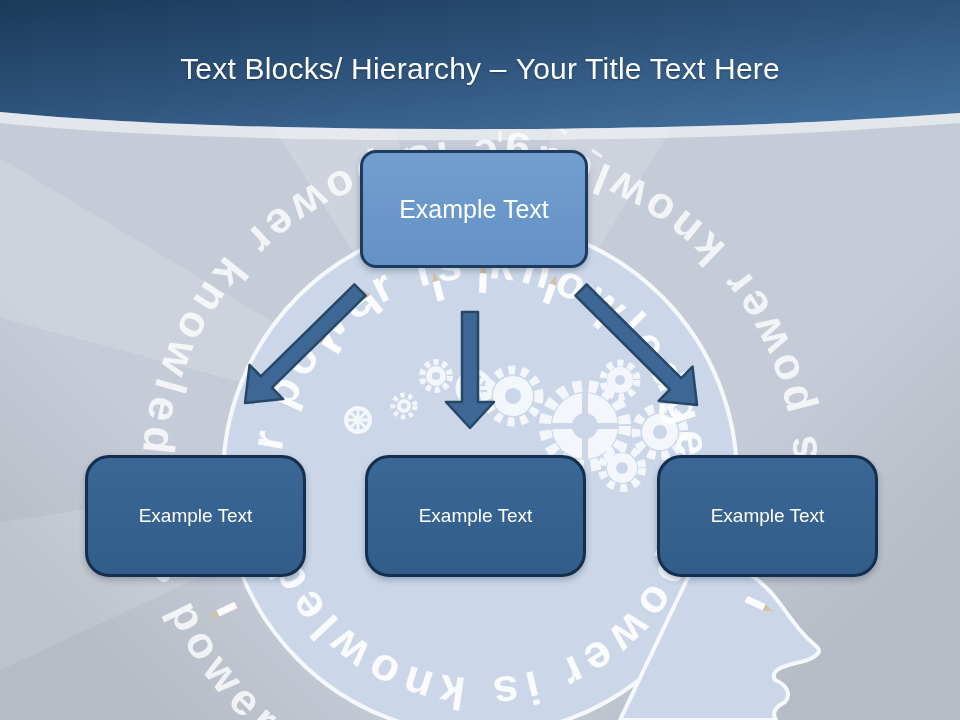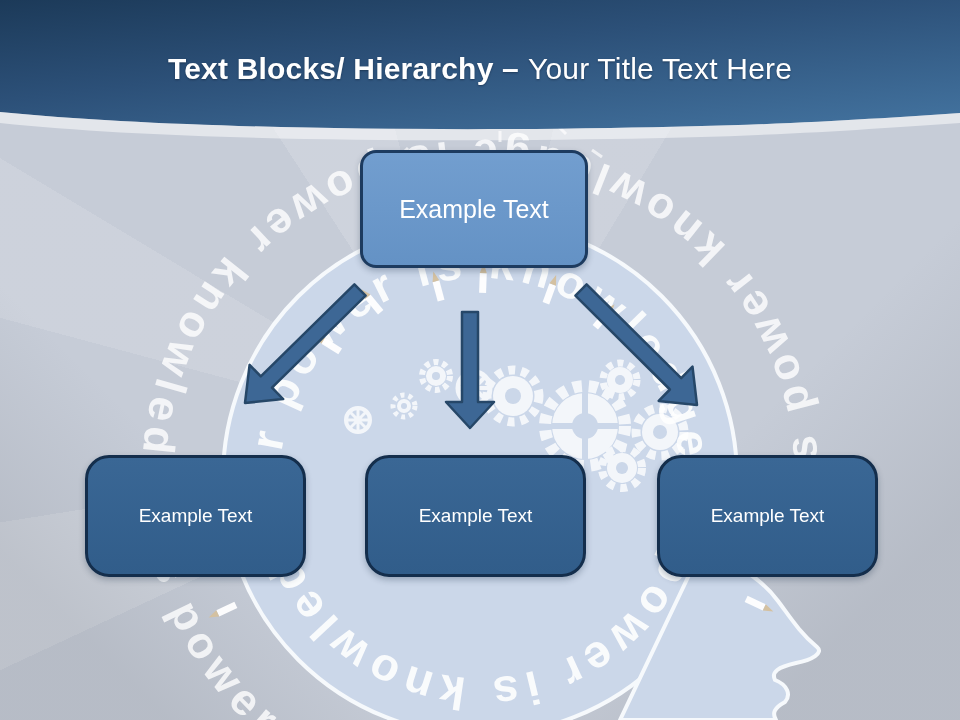--- a/index.html
+++ b/index.html
@@ -30,21 +30,21 @@
     background:linear-gradient(180deg,#3a6795 0%,#315d8a 100%);font-size:19px;}
   .node-child-1{left:85px;top:455px;}
   .node-child-2{left:365px;top:455px;}
   .node-child-3{left:657px;top:455px;}
 
   .header{position:absolute;left:0;top:0;width:960px;height:150px;z-index:5;pointer-events:none;}
   .header svg{display:block;}
   .header-title{position:absolute;left:0;top:52px;width:960px;text-align:center;
     color:#ffffff;font-size:30px;letter-spacing:0.2px;pointer-events:auto;
     text-shadow:0 1px 2px rgba(10,25,45,0.45);}
-  .header-title .t-bold{font-weight:bold;margin-right:9px;}
+  .header-title .t-bold{font-weight:normal;margin-right:9px;}
   .header-title .t-reg{font-weight:normal;text-align:right;}
 
   .wm-ring{font-weight:bold;fill:#ffffff;}
 </style>
 </head>
 <body>
 
 <div class="slide">
 
   <div class="bg-rays"></div>

